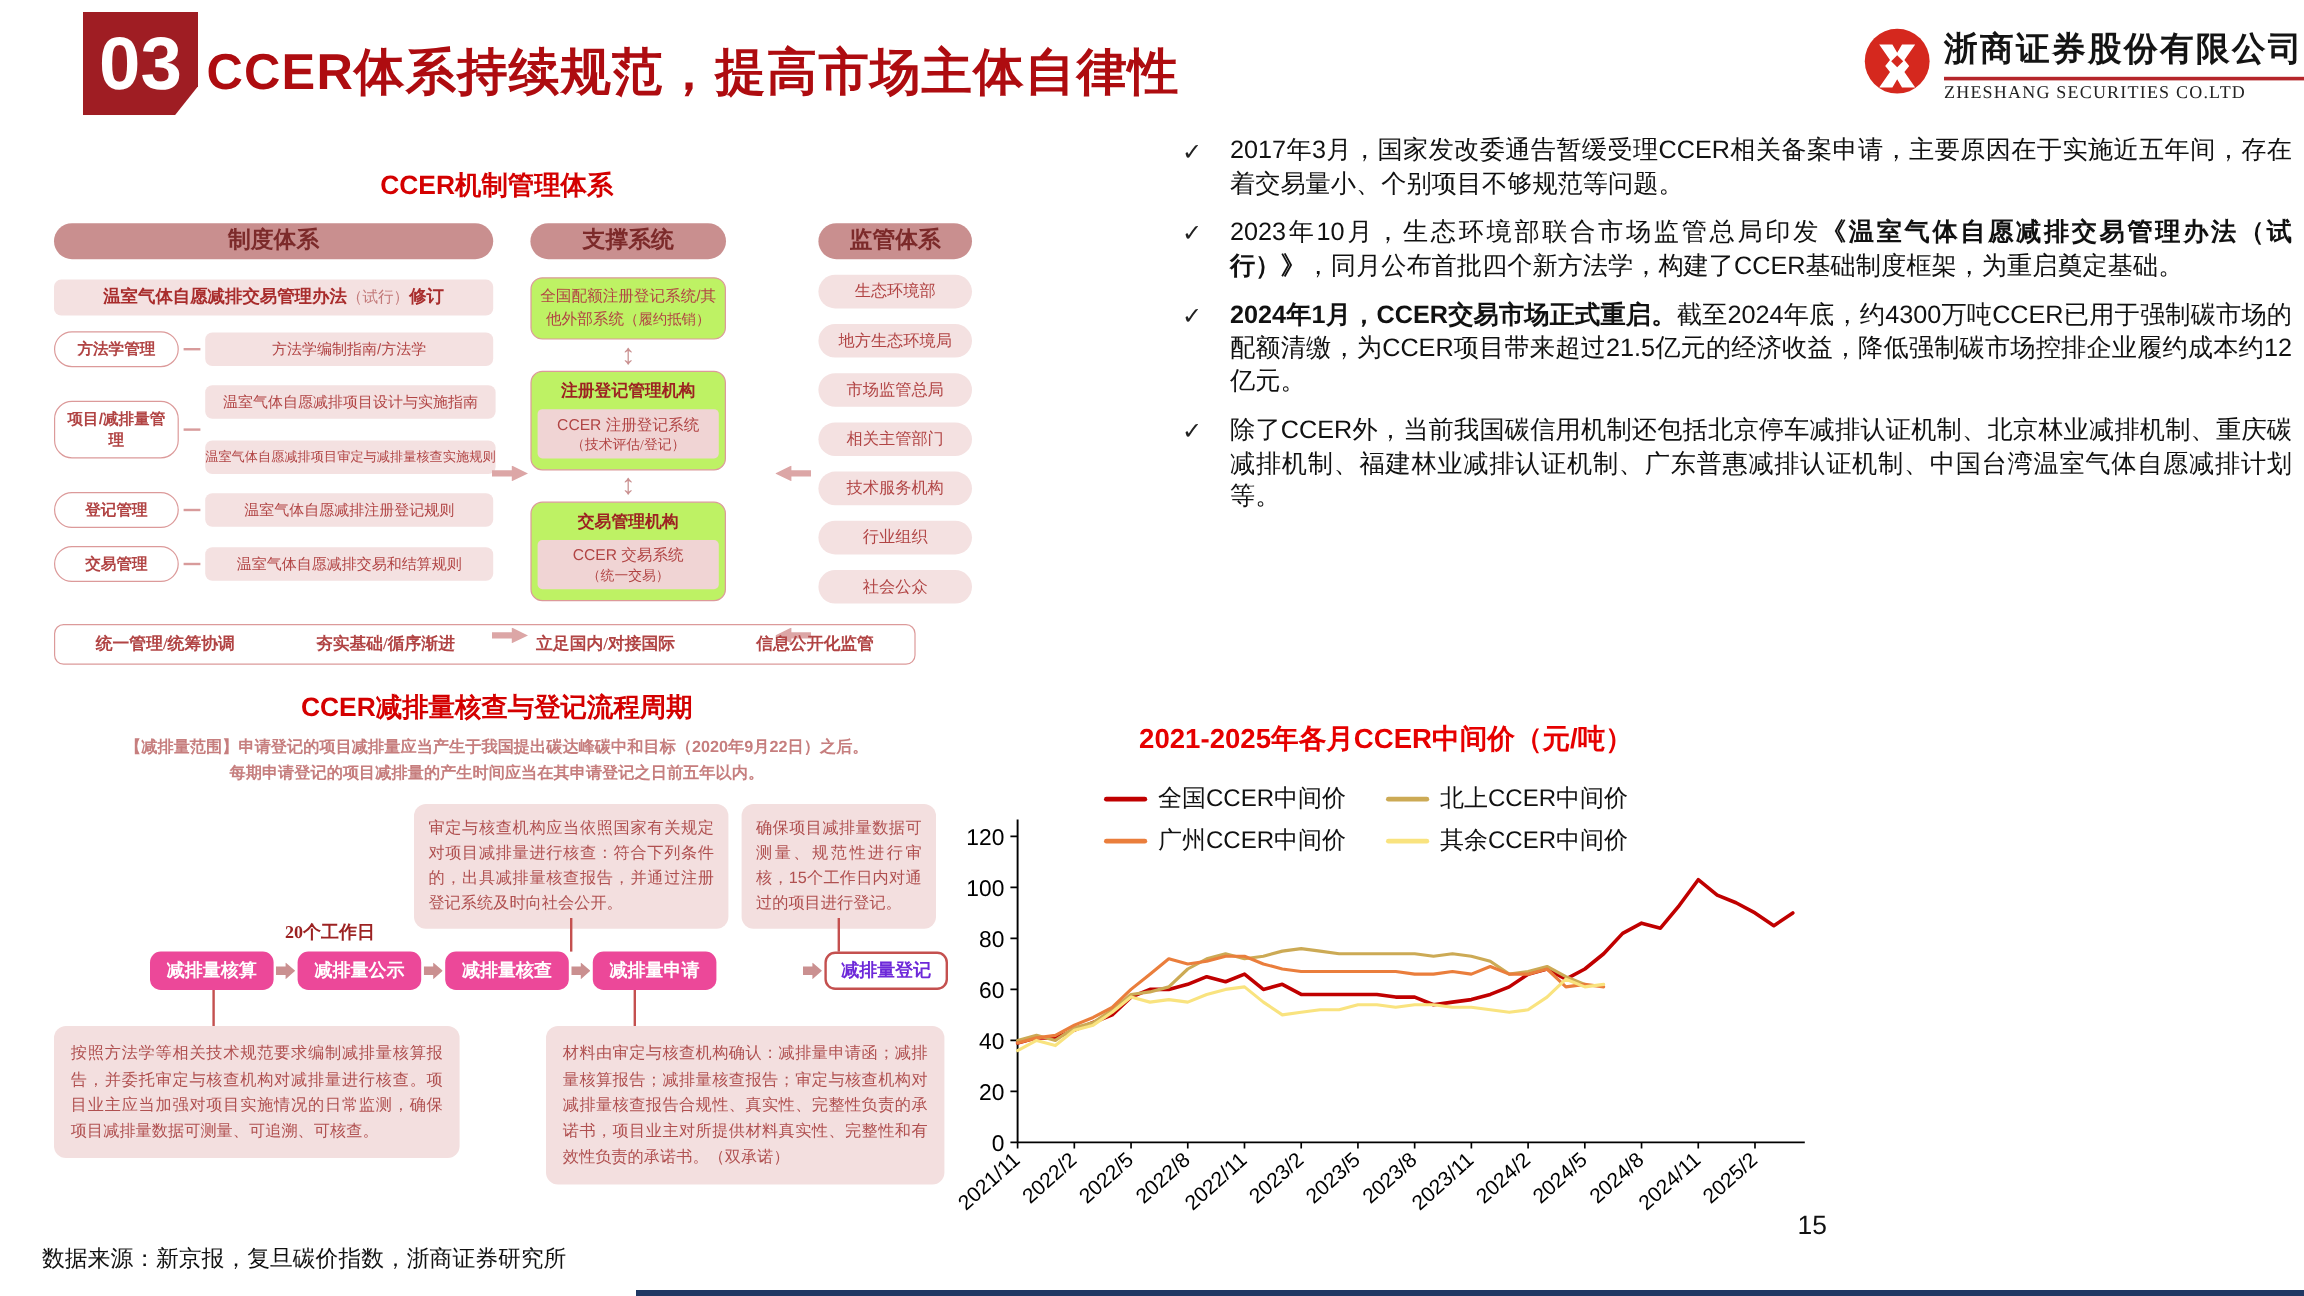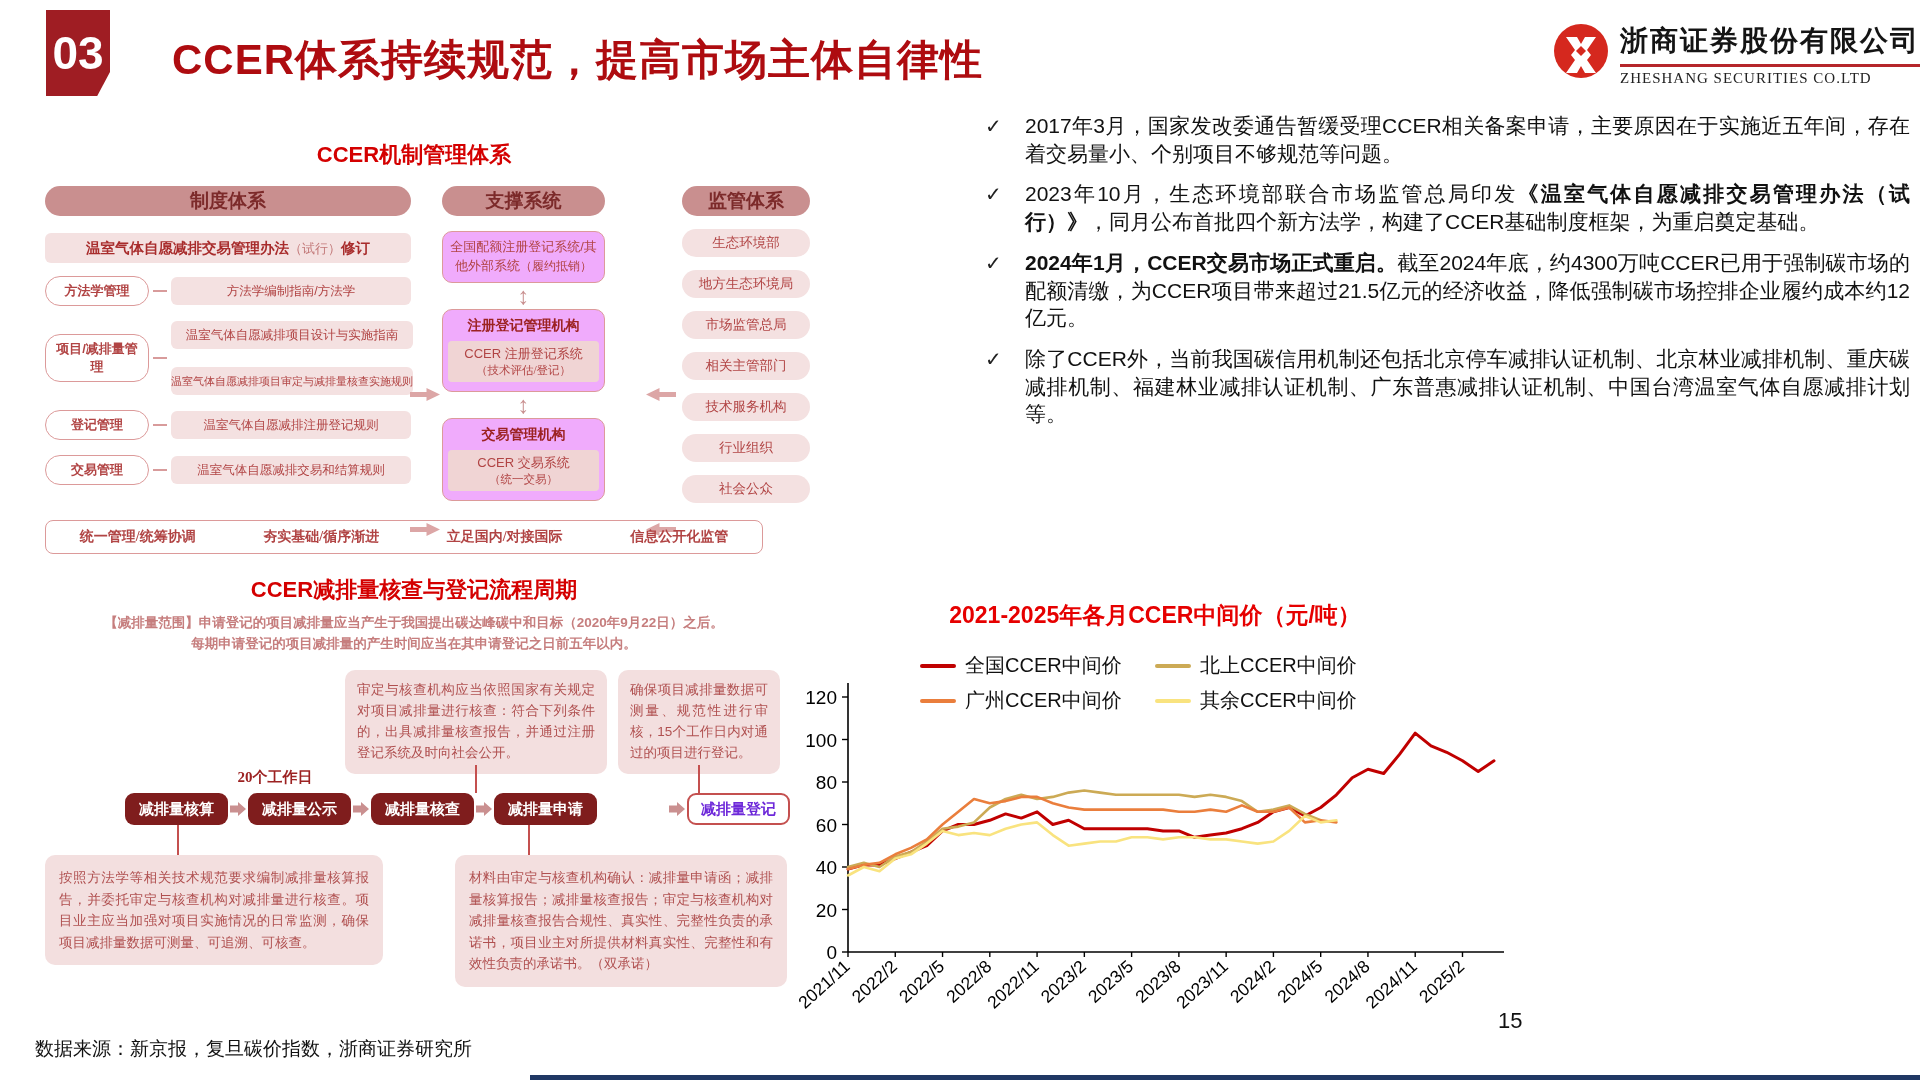--- a/index.html
+++ b/index.html
@@ -1,39 +1,39 @@
 <!DOCTYPE html>
 <html lang="zh"><head>
 <meta charset="utf-8">
 <style>
   * { margin:0; padding:0; box-sizing:border-box; }
   html,body { width:1920px; height:1080px; background:#ffffff; overflow:hidden;
               font-family:"Liberation Sans", sans-serif; position:relative; }
   .abs { position:absolute; }
 
   
-  .badge { left:46px; top:10px; width:64px; height:86px; background:#9f1d23; color:#fff;
-           font-size:46px; font-weight:bold; display:flex; align-items:center; justify-content:center;
+  .badge { left:69px; top:10px; width:96px; height:86px; background:#9f1d23; color:#fff;
+           font-size:62px; font-weight:bold; display:flex; align-items:center; justify-content:center;
            clip-path:polygon(0 0,100% 0,100% 72%,80% 100%,0 100%); }
   .main-title { left:172px; top:32px; font-size:42px; font-weight:bold; color:#ae0c10; letter-spacing:1px; }
   .logo-wrap { left:1552px; top:22px; display:flex; align-items:flex-start; }
   .logo-text { margin-left:10px; font-family:"Liberation Serif", serif; }
   .logo-cn { font-size:28px; font-weight:bold; color:#141414; letter-spacing:2px;
              border-bottom:3px solid #b5262a; padding-bottom:4px; }
   .logo-en { font-size:15px; color:#222; letter-spacing:1px; margin-top:3px; }
 
   
   .fig-title { font-size:22px; font-weight:600; color:#d40000; text-align:center; }
   .pill-header { background:#c98f8f; color:#7c2a2a; font-family:"Liberation Serif", serif;
                  font-weight:bold; font-size:19px; text-align:center; border-radius:16px;
                  height:30px; line-height:30px; }
   .box-pink { background:#f4e1e1; color:#b14444; border-radius:6px; text-align:center; }
   .pill-label { background:#fff; border:1.6px solid #dc9a9a; border-radius:15px; color:#b14444;
                 font-size:13px; font-weight:bold; text-align:center; padding:5px 4px; }
-  .box-outline { background:#f0abfc; border:1.6px solid #dc9a9a; border-radius:10px; text-align:center; }
+  .box-outline { background:#bef264; border:1.6px solid #dc9a9a; border-radius:10px; text-align:center; }
   .serif-note { font-family:"Liberation Serif", serif; }
 
   
   #d1 { left:40px; top:140px; width:748px; height:420px; }
   .d1-cols { position:absolute; top:46px; left:0; width:100%; }
   .colA { position:absolute; left:5px; top:0; width:366px; }
   .law-box { margin-top:17px; height:30px; line-height:30px; font-size:14.5px; }
   .law-box b { color:#a82c2c; }
   .law-note { color:#c27878; font-family:"Liberation Serif", serif; font-size:13px; }
   .inst-rows { display:flex; flex-direction:column; gap:15px; margin-top:13px; }
@@ -60,21 +60,21 @@
   .block-arrow.left  { clip-path:polygon(100% 30%,45% 30%,45% 0,0 50%,45% 100%,45% 70%,100% 70%); }
 
   
   #d2 { left:40px; top:575px; width:748px; height:405px; }
   .scope { text-align:center; color:#c67e7e; font-size:13.5px; font-weight:bold; line-height:1.55; margin-top:8px; }
   .callout { position:absolute; background:#f3dfdf; border-radius:10px; color:#b05050;
              font-size:13.5px; line-height:1.55; padding:10px 12px; text-align:justify; }
   .duration { position:absolute; left:150px; top:193px; width:170px; text-align:center;
               color:#9c2222; font-weight:bold; font-size:15px; font-family:"Liberation Serif", serif; }
   .steps { position:absolute; left:85px; top:218px; width:665px; display:flex; align-items:center; }
-  .step { width:103px; height:32px; line-height:32px; text-align:center; background:#7f1d1d;
+  .step { width:103px; height:32px; line-height:32px; text-align:center; background:#ec4899;
           color:#fff; font-weight:bold; font-size:15px; border-radius:9px; flex:0 0 auto; }
   .step.final { background:#fff; border:2px solid #c4504f; color:#6d28d9; line-height:28px; }
   .flow-arrow { width:16px; height:14px; background:#ca9090; flex:0 0 auto; margin:0 2px;
                 clip-path:polygon(0 25%,50% 25%,50% 0,100% 50%,50% 100%,50% 75%,0 75%); }
   .step-spacer { flex:1 1 auto; }
   .note { position:absolute; background:#f3dfdf; border-radius:10px; color:#b05050;
           font-size:13.5px; line-height:1.6; padding:12px 14px; text-align:justify; }
   .conn-v { position:absolute; width:2px; background:#c4504f; }
 
   

